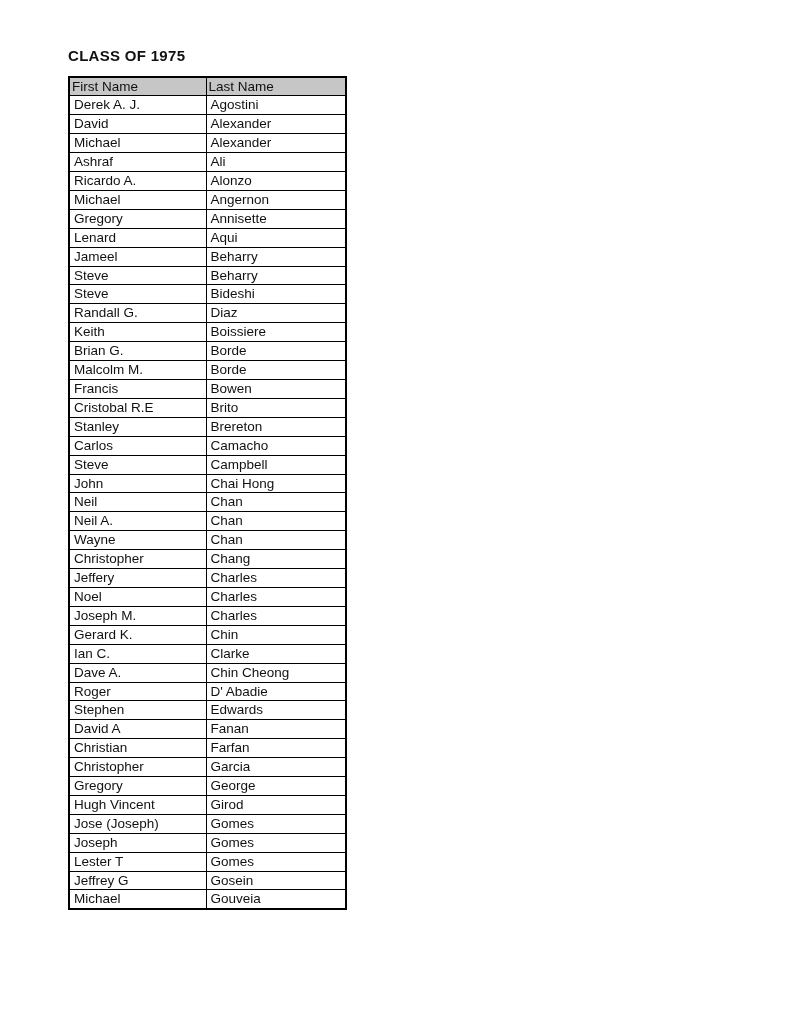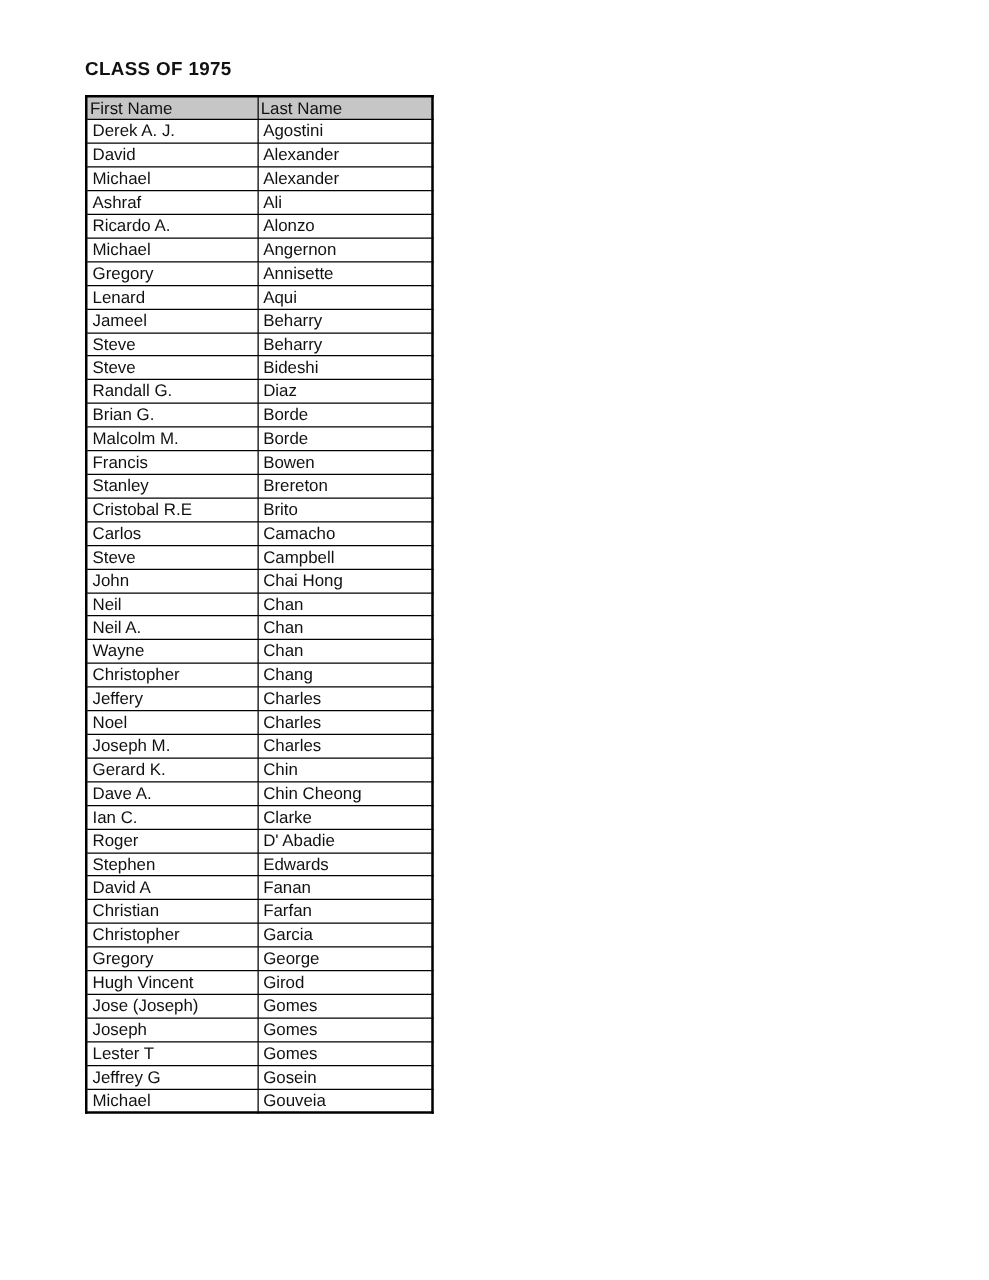--- a/index.html
+++ b/index.html
@@ -120,40 +120,44 @@
         </tr>
         <tr>
           <td>Steve</td>
           <td>Bideshi</td>
         </tr>
         <tr>
           <td>Randall G.</td>
           <td>Diaz</td>
         </tr>
         <tr>
+          <td>Keith</td>
+          <td>Boissiere</td>
+        </tr>
+        <tr>
           <td>Brian G.</td>
           <td>Borde</td>
         </tr>
         <tr>
           <td>Malcolm M.</td>
           <td>Borde</td>
         </tr>
         <tr>
           <td>Francis</td>
           <td>Bowen</td>
         </tr>
         <tr>
+          <td>Cristobal R.E</td>
+          <td>Brito</td>
+        </tr>
+        <tr>
           <td>Stanley</td>
           <td>Brereton</td>
         </tr>
         <tr>
-          <td>Cristobal R.E</td>
-          <td>Brito</td>
-        </tr>
-        <tr>
           <td>Carlos</td>
           <td>Camacho</td>
         </tr>
         <tr>
           <td>Steve</td>
           <td>Campbell</td>
         </tr>
         <tr>
           <td>John</td>
           <td>Chai Hong</td>
@@ -184,28 +188,28 @@
         </tr>
         <tr>
           <td>Joseph M.</td>
           <td>Charles</td>
         </tr>
         <tr>
           <td>Gerard K.</td>
           <td>Chin</td>
         </tr>
         <tr>
+          <td>Ian C.</td>
+          <td>Clarke</td>
+        </tr>
+        <tr>
           <td>Dave A.</td>
           <td>Chin Cheong</td>
         </tr>
         <tr>
-          <td>Ian C.</td>
-          <td>Clarke</td>
-        </tr>
-        <tr>
           <td>Roger</td>
           <td>D' Abadie</td>
         </tr>
         <tr>
           <td>Stephen</td>
           <td>Edwards</td>
         </tr>
         <tr>
           <td>David A</td>
           <td>Fanan</td>

